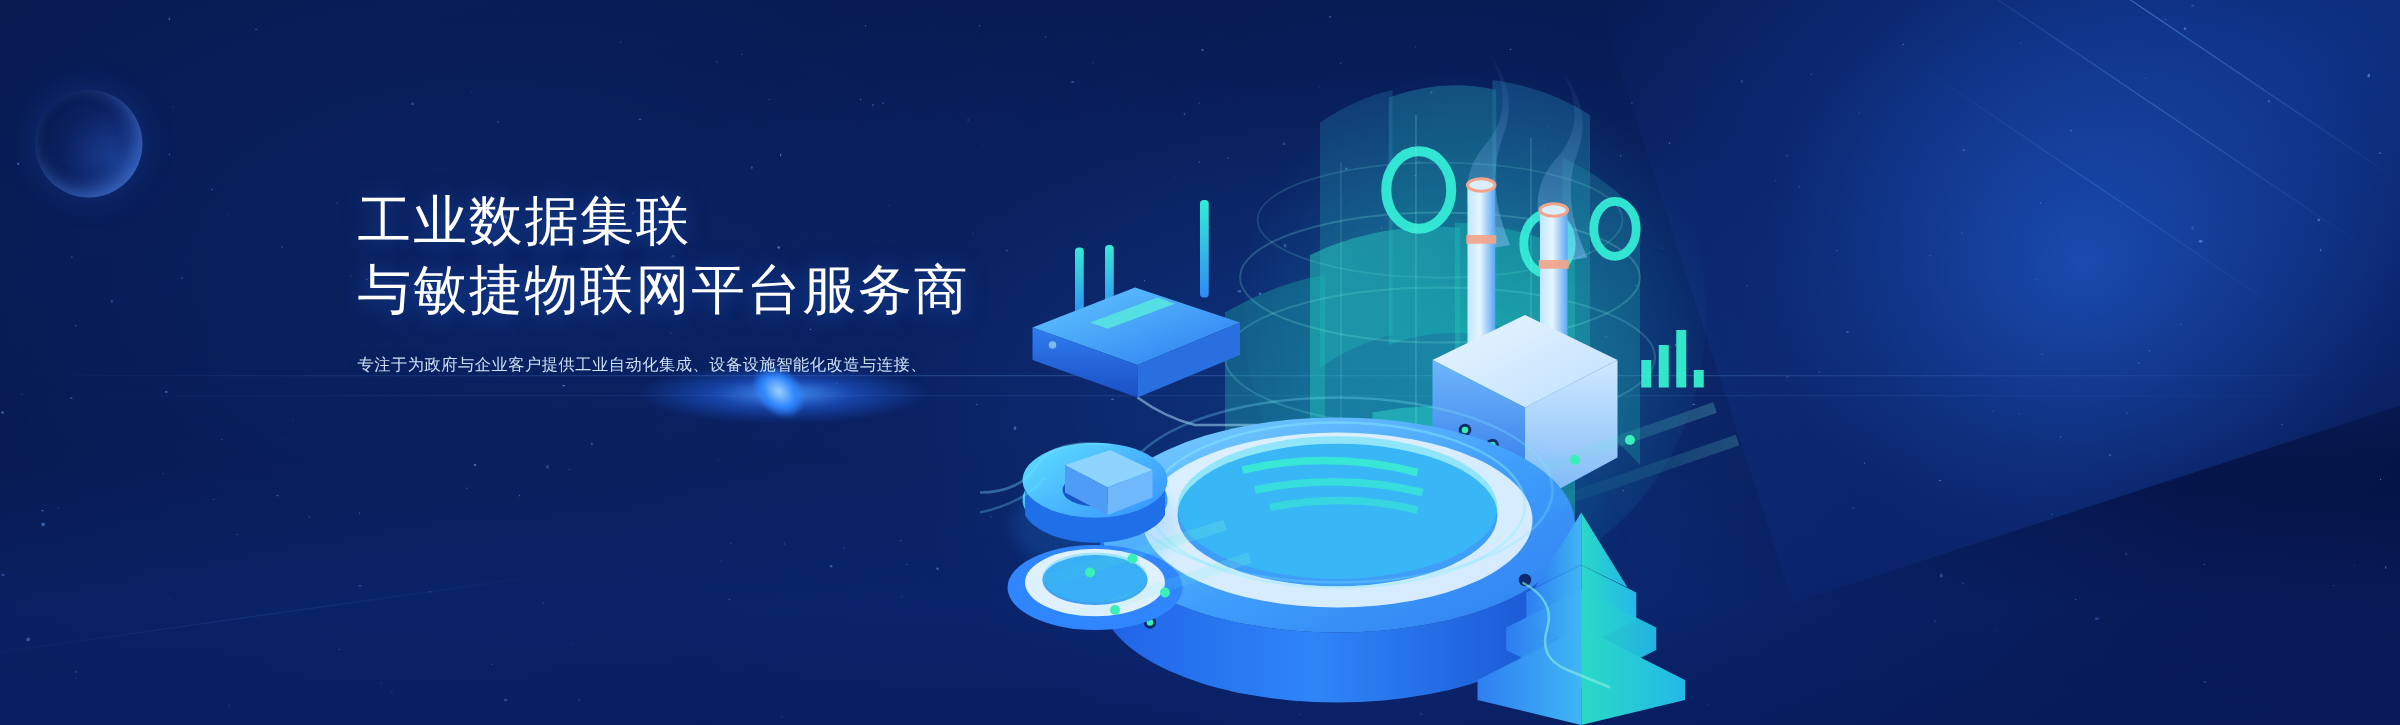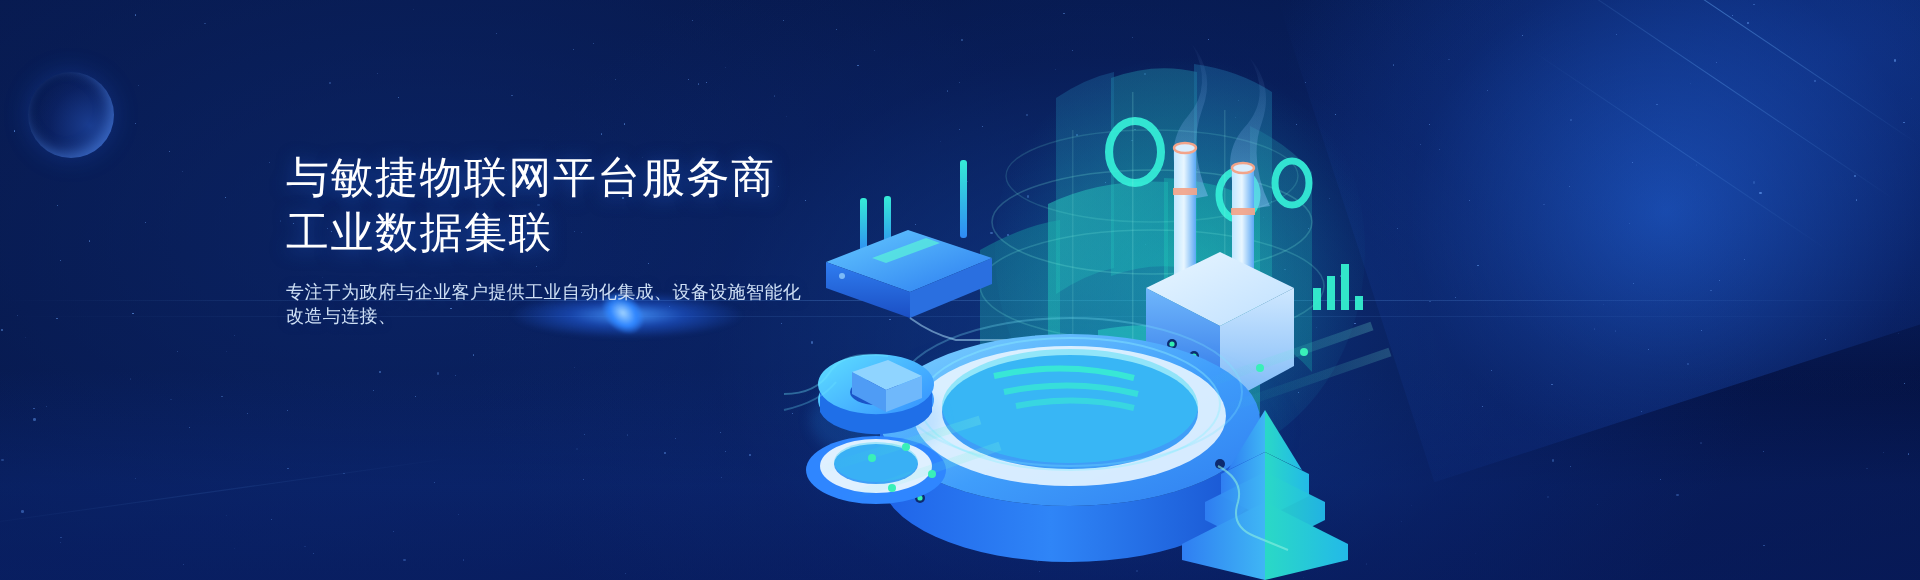--- a/index.html
+++ b/index.html
@@ -50,21 +50,21 @@
   }
 
   
   .copy{position:absolute;left:286px;top:150px;width:560px;}
   .headline{
     color:#ffffff;font-size:43px;line-height:55px;font-weight:400;letter-spacing:1.5px;
     text-shadow:0 2px 18px rgba(40,110,230,0.55);white-space:nowrap;
   }
   .subcopy{margin-top:20px;width:528px;}
   .subline{
-    color:#cfe0f5;font-size:18px;line-height:24px;letter-spacing:.4px;
+    color:#cfe0f5;font-size:13px;line-height:24px;letter-spacing:.4px;
     text-shadow:0 1px 8px rgba(10,40,110,0.8);
   }
 
   
   .art{position:absolute;left:780px;top:0;width:1140px;height:580px;}
   .art svg{position:absolute;left:0;top:0;}
 </style>
 </head>
 <body>
 
@@ -582,20 +582,20 @@
         <circle cx="524" cy="352" r="4" fill="#39f0b8"></circle>
 
         <path d="M438,466 q26,14 20,36 q-8,24 16,34 l34,14" fill="none" stroke="#8ef0e0" stroke-width="2" opacity="0.6"></path>
         <path d="M108,356 q-44,-6 -58,16 q-14,22 -46,22" fill="none" stroke="#6fe8ff" stroke-width="2" opacity="0.35"></path>
         <path d="M4,410 q36,-8 52,-28" fill="none" stroke="#6fe8ff" stroke-width="2" opacity="0.28"></path>
       </g>
     </svg>
   </div>
 
   <div class="copy">
+    <div class="headline">工业数据集联</div>
     <div class="headline">与敏捷物联网平台服务商</div>
-    <div class="headline">工业数据集联</div>
     <div class="subcopy">
       <div class="subline">专注于为政府与企业客户提供工业自动化集成、设备设施智能化改造与连接、</div>
     </div>
   </div>
 
 </div>
 
 </body></html>

